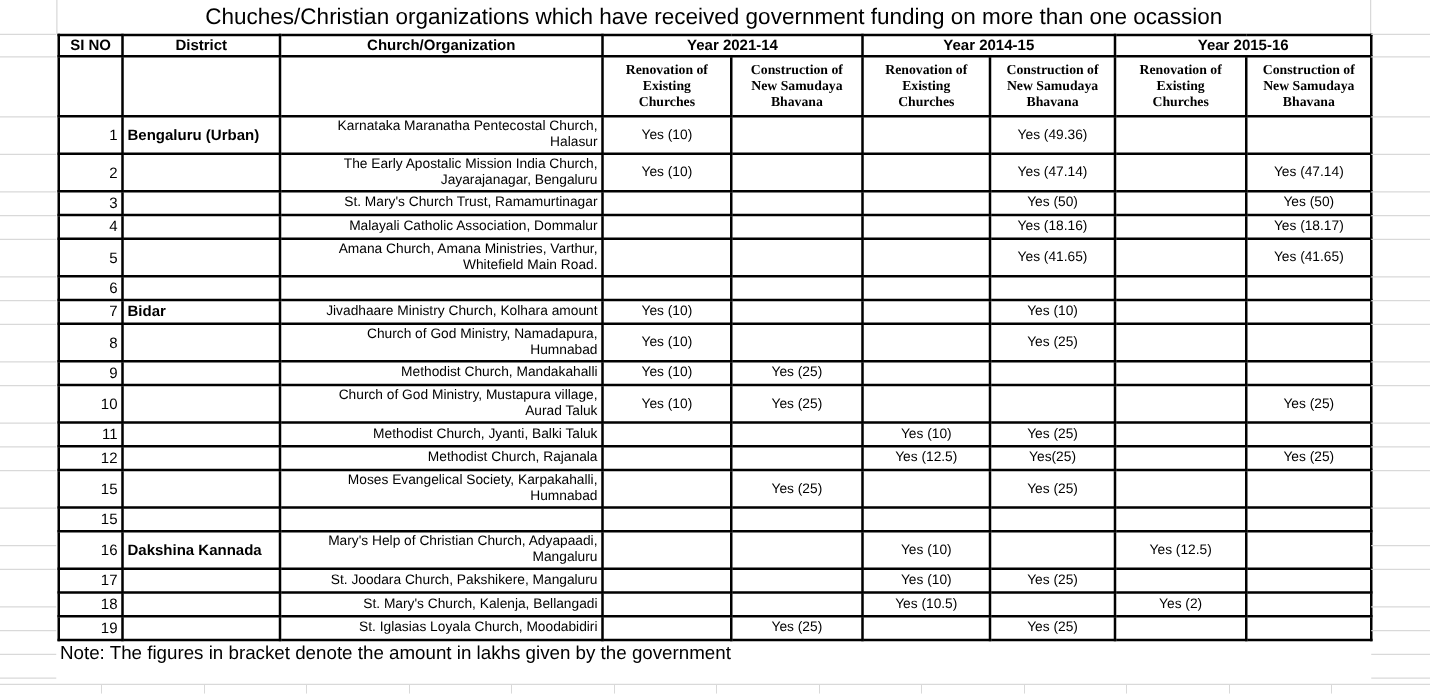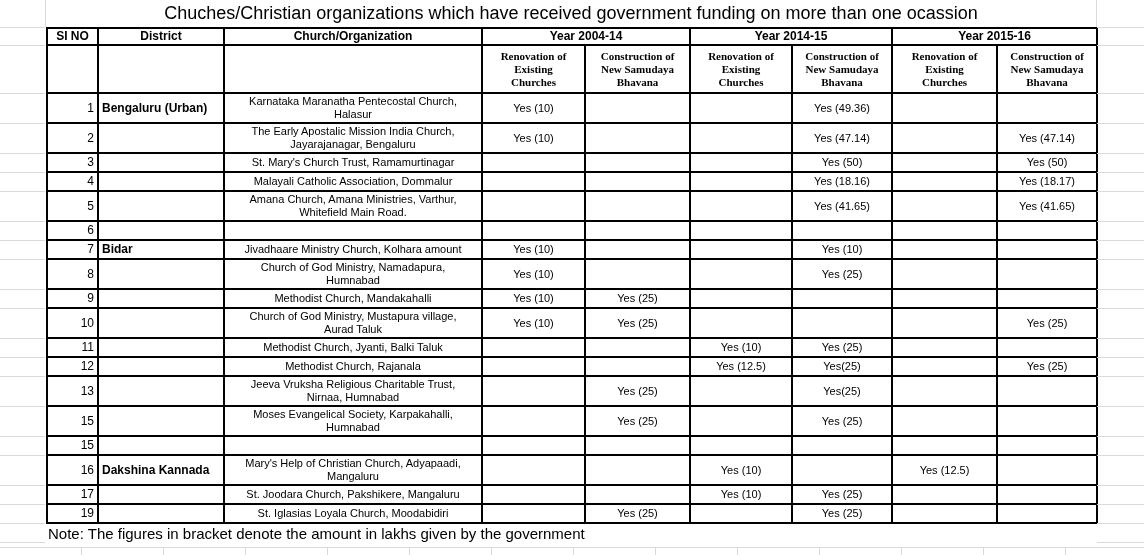--- a/index.html
+++ b/index.html
@@ -31,21 +31,21 @@
     overflow: hidden;
     vertical-align: middle;
     line-height: 13px;
   }
   .grid-table thead th { font-weight: bold; text-align: center; }
   th.h1 { height: 13px; font-size: 12px; margin-top: 25px; }
   th.h2 { height: 44px; font-size: 11px; white-space: pre-line; font-family: Liberation Serif, serif; }
   tbody td { height: 15px; font-size: 11px; }
   td.c-sino  { text-align: right; font-size: 12px; }
   td.c-district { text-align: left; font-weight: bold; font-size: 12px; }
-  td.c-church { text-align: center; white-space: pre-line; }
+  td.c-church { text-align: right; white-space: pre-line; }
   td.c-val { text-align: center; }
   .note {
     font-size: 15px;
     height: 21px;
     line-height: 20px;
     padding-left: 2px;
     white-space: nowrap;
   }
   .margin-line { position: absolute; height: 1px; background: #d9d9d9; }
   .vline { position: absolute; width: 1px; background: #d9d9d9; }
@@ -77,21 +77,21 @@
         <col style="width:102px">
           <col style="width:100px">
         <col style="width:105px">
           <col style="width:100px">
       </colgroup>
       <thead>
         <tr>
           <th class="h1">SI NO</th>
           <th class="h1">District</th>
           <th class="h1">Church/Organization</th>
-          <th class="h1" colspan="2">Year 2004-14</th>
+          <th class="h1" colspan="2">Year 2021-14</th>
           <th class="h1" colspan="2">Year 2014-15</th>
           <th class="h1" colspan="2">Year 2015-16</th>
         </tr>
         <tr>
           <th class="h2"></th>
           <th class="h2"></th>
           <th class="h2"></th>
           <th class="h2">Renovation of
 Existing
 Churches</th>
@@ -244,32 +244,20 @@
             <td class="c-district"></td>
             <td class="c-church">Methodist Church, Rajanala</td>
             <td class="c-val"></td>
             <td class="c-val"></td>
             <td class="c-val">Yes (12.5)</td>
             <td class="c-val">Yes(25)</td>
             <td class="c-val"></td>
             <td class="c-val">Yes (25)</td>
           </tr>
           <tr>
-            <td class="c-sino">13</td>
-            <td class="c-district"></td>
-            <td class="c-church">Jeeva Vruksha Religious Charitable Trust,
-Nirnaa, Humnabad</td>
-            <td class="c-val"></td>
-            <td class="c-val">Yes (25)</td>
-            <td class="c-val"></td>
-            <td class="c-val">Yes(25)</td>
-            <td class="c-val"></td>
-            <td class="c-val"></td>
-          </tr>
-          <tr>
             <td class="c-sino">15</td>
             <td class="c-district"></td>
             <td class="c-church">Moses Evangelical Society, Karpakahalli,
 Humnabad</td>
             <td class="c-val"></td>
             <td class="c-val">Yes (25)</td>
             <td class="c-val"></td>
             <td class="c-val">Yes (25)</td>
             <td class="c-val"></td>
             <td class="c-val"></td>
@@ -299,20 +287,31 @@
           </tr>
           <tr>
             <td class="c-sino">17</td>
             <td class="c-district"></td>
             <td class="c-church">St. Joodara Church, Pakshikere, Mangaluru</td>
             <td class="c-val"></td>
             <td class="c-val"></td>
             <td class="c-val">Yes (10)</td>
             <td class="c-val">Yes (25)</td>
             <td class="c-val"></td>
+            <td class="c-val"></td>
+          </tr>
+          <tr>
+            <td class="c-sino">18</td>
+            <td class="c-district"></td>
+            <td class="c-church">St. Mary's Church, Kalenja, Bellangadi</td>
+            <td class="c-val"></td>
+            <td class="c-val"></td>
+            <td class="c-val">Yes (10.5)</td>
+            <td class="c-val"></td>
+            <td class="c-val">Yes (2)</td>
             <td class="c-val"></td>
           </tr>
           <tr>
             <td class="c-sino">19</td>
             <td class="c-district"></td>
             <td class="c-church">St. Iglasias Loyala Church, Moodabidiri</td>
             <td class="c-val"></td>
             <td class="c-val">Yes (25)</td>
             <td class="c-val"></td>
             <td class="c-val">Yes (25)</td>

